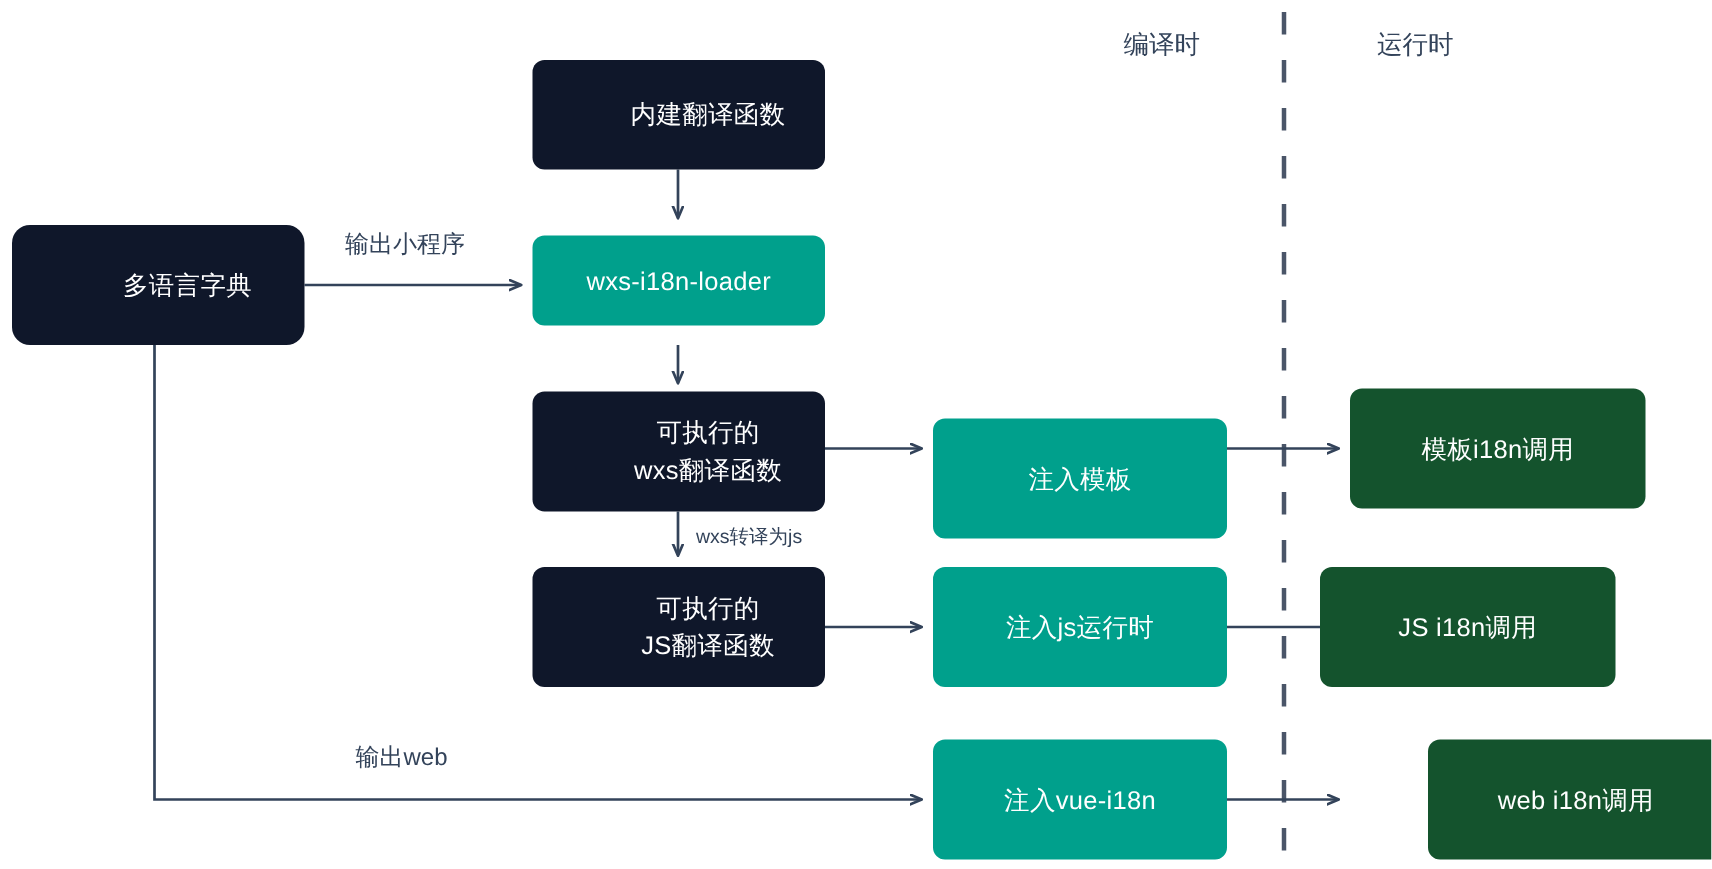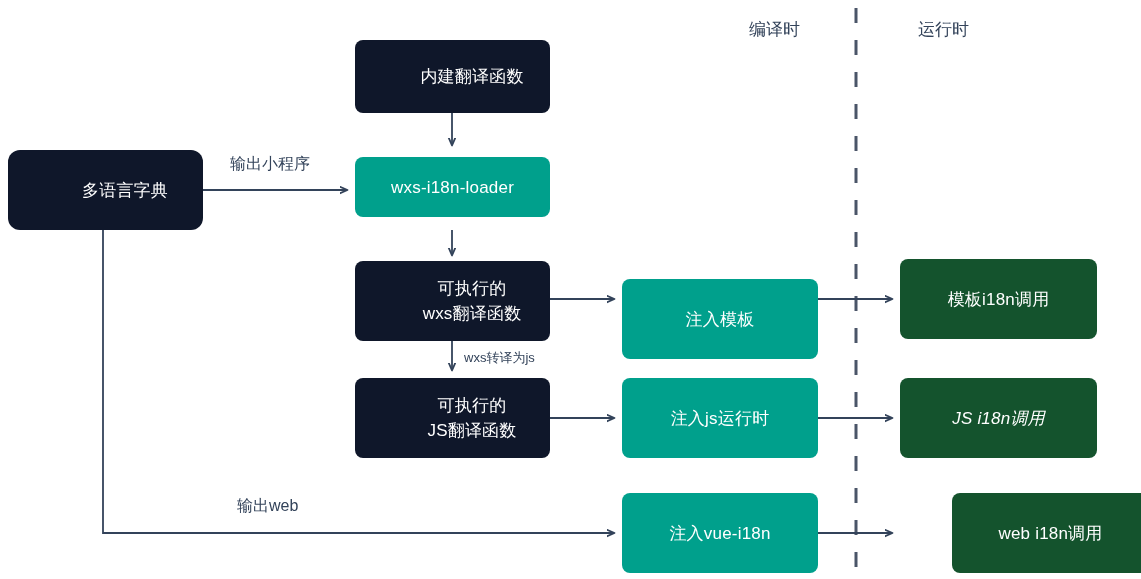--- a/index.html
+++ b/index.html
@@ -116,21 +116,21 @@
 JS翻译函数</div>
 
   <div class="node teal" style="left:622px; top:259px; width:196px; height:80px;margin-top:20px;">注入模板</div>
 
   <div class="node teal" style="left:622px; top:378px; width:196px; height:80px;">注入js运行时</div>
 
   <div class="node teal" style="left:622px; top:493px; width:196px; height:80px;">注入vue-i18n</div>
 
   <div class="node orange" style="left:900px; top:259px; width:197px; height:80px;">模板i18n调用</div>
 
-  <div class="node orange" style="left:900px; top:378px; width:197px; height:80px;font-style:italic;">JS i18n调用</div>
+  <div class="node orange" style="left:880px; top:378px; width:197px; height:80px;">JS i18n调用</div>
 
   <div class="node orange" style="left:952px; top:493px; width:197px; height:80px;">web i18n调用</div>
 
   <div class="edge-label" style="left:230px; top:154px;">输出小程序</div>
 
   <div class="edge-label small" style="left:464px; top:348px;">wxs转译为js</div>
 
   <div class="edge-label" style="left:237px; top:496px;">输出web</div>
 
 </div>

